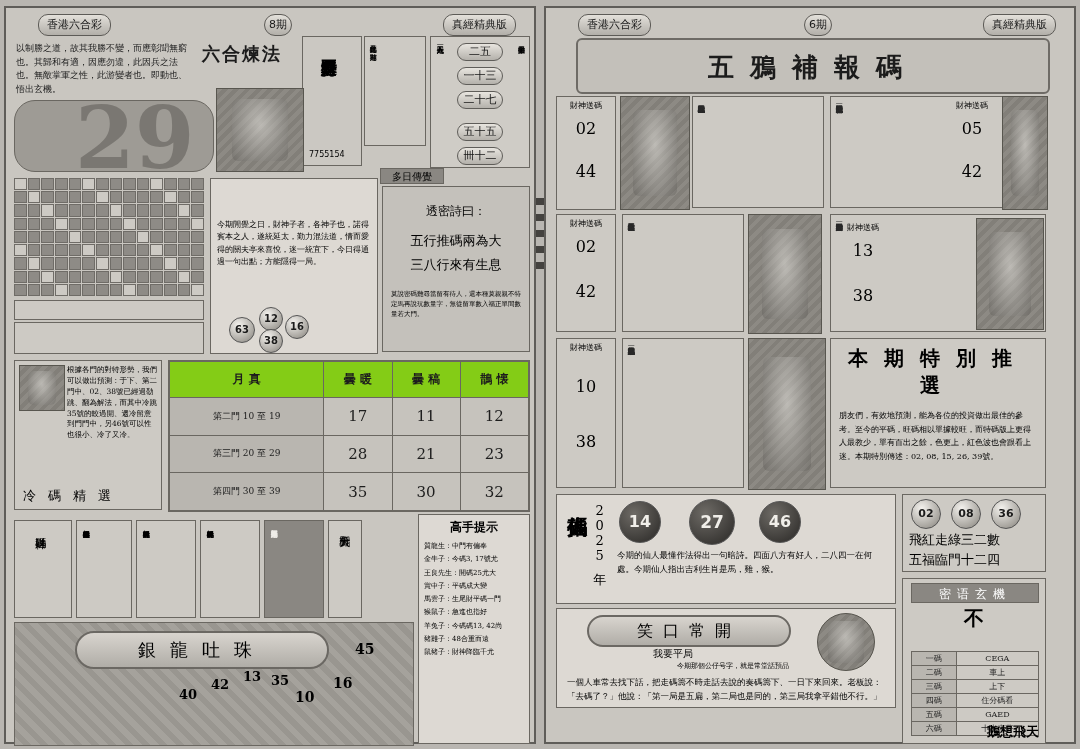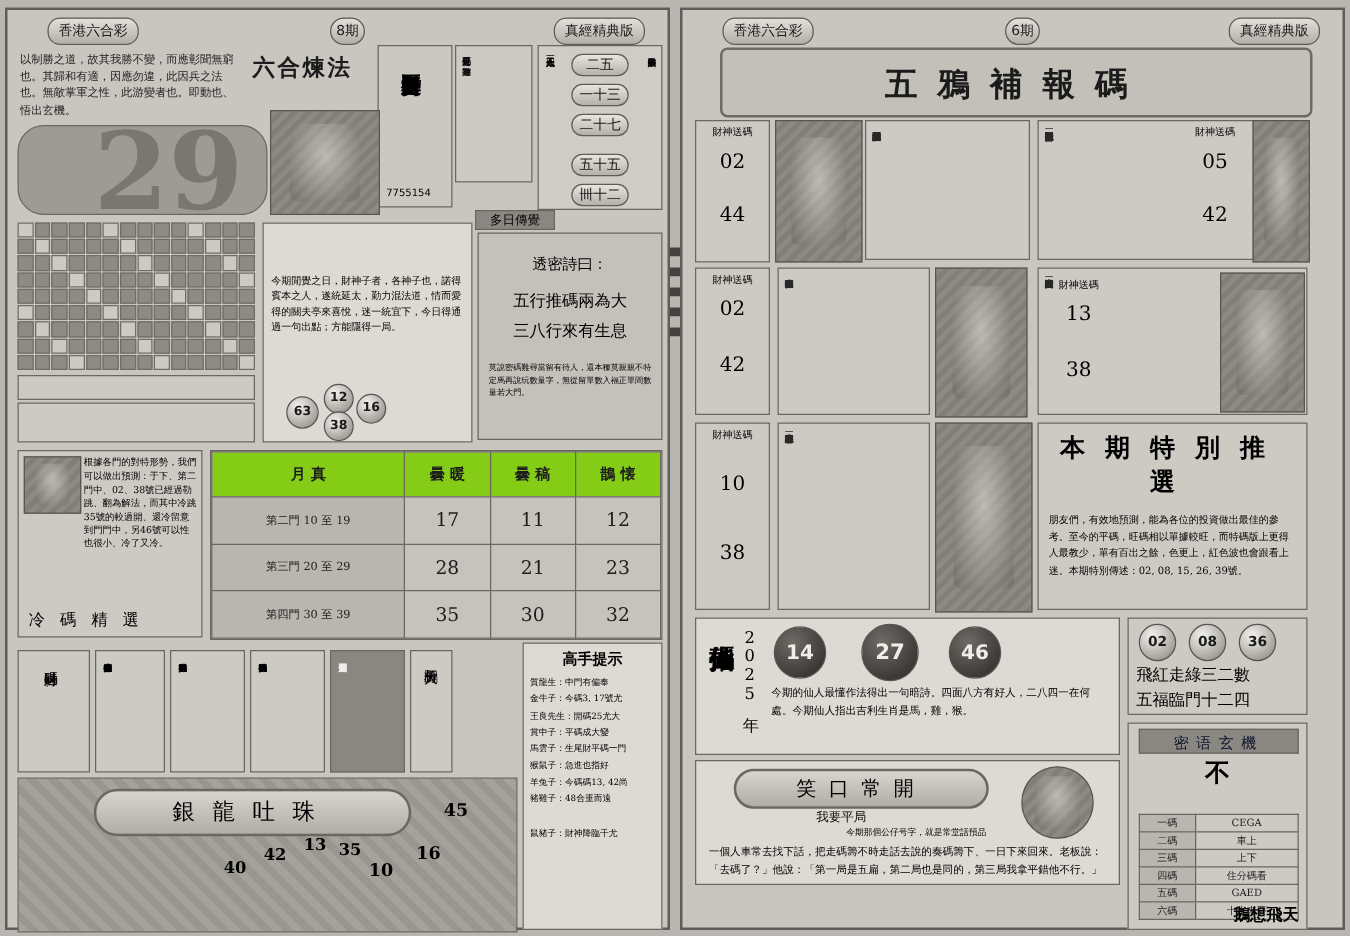--- a/index.html
+++ b/index.html
@@ -365,21 +365,21 @@
       <div class="htext" style="font-size:12px;text-align:center;margin-top:4px;font-weight:bold;">高手提示</div>
       <div style="padding:4px 5px;">
         <div class="htext tiny" style="line-height:1.9;">質龍生：中門有偏奉</div>
         <div class="htext tiny" style="line-height:1.9;">金牛子：今碼3, 17號尤</div>
         <div class="htext tiny" style="line-height:1.9;">王良先生：開碼25尤大</div>
         <div class="htext tiny" style="line-height:1.9;">賞中子：平碼成大變</div>
         <div class="htext tiny" style="line-height:1.9;">馬雲子：生尾財平碼一門</div>
         <div class="htext tiny" style="line-height:1.9;">猴鼠子：急進也指好</div>
         <div class="htext tiny" style="line-height:1.9;">羊兔子：今碼碼13, 42尚</div>
         <div class="htext tiny" style="line-height:1.9;">豬雞子：48合重而遠</div>
-        <div class="htext tiny" style="line-height:1.9;margin-top:15px;">鼠豬子：財神降臨千尤</div>
+        <div class="htext tiny" style="line-height:1.9;">鼠豬子：財神降臨千尤</div>
       </div>
     </div>
 
     <div class="dragon" style="left:8px;top:614px;width:398px;height:122px;">
       <div class="scroll-banner" style="left:60px;top:8px;width:250px;height:34px;">
         <div class="htext" style="text-align:center;line-height:34px;font-size:18px;letter-spacing:14px;">銀龍吐珠</div>
       </div>
       <div class="htext" style="position:absolute;left:340px;top:18px;font-size:14px;font-weight:bold;">45</div>
       <div class="htext" style="position:absolute;left:318px;top:52px;font-size:14px;font-weight:bold;">16</div>
       <div class="htext" style="position:absolute;left:256px;top:50px;font-size:13px;font-weight:bold;">35</div>
@@ -479,21 +479,21 @@
         <div class="htext" style="text-align:center;line-height:28px;font-size:16px;letter-spacing:10px;">笑口常開</div>
       </div>
       <div class="photo" style="left:260px;top:4px;width:56px;height:56px;border-radius:50%;"></div>
       <div class="htext" style="position:absolute;left:96px;top:38px;font-size:10px;">我要平局</div>
       <div class="htext tiny" style="position:absolute;left:120px;top:52px;">今期那個公仔号字，就是常堂話預品</div>
       <div class="htext" style="position:absolute;left:10px;top:66px;width:320px;font-size:8.5px;line-height:1.7;">一個人車常去找下話，把走碼籌不時走話去說的奏碼籌下、一日下來回來。老板說：「去碼了？」他說：「第一局是五扁，第二局也是同的，第三局我拿平錯他不行。」</div>
     </div>
 
     <div class="box" style="left:356px;top:570px;width:144px;height:166px;">
       <div class="box darker" style="left:8px;top:4px;width:128px;height:20px;">
-        <div class="htext" style="text-align:center;line-height:20px;font-size:12px;letter-spacing:6px;color:#0f172a;">密语玄機</div>
+        <div class="htext" style="text-align:center;line-height:20px;font-size:12px;letter-spacing:6px;color:#ffffff;">密语玄機</div>
       </div>
       <div class="htext" style="text-align:center;font-size:20px;font-weight:bold;margin-top:26px;">不</div>
       <div style="position:absolute;left:8px;top:72px;width:128px;">
         <table class="tbl">
           <tbody>
               <tr>
                 <td class="rowhdr" style="font-size:8px;">一碼</td>
                 <td style="font-size:8px;">CEGA</td>
               </tr>
           <tr>

